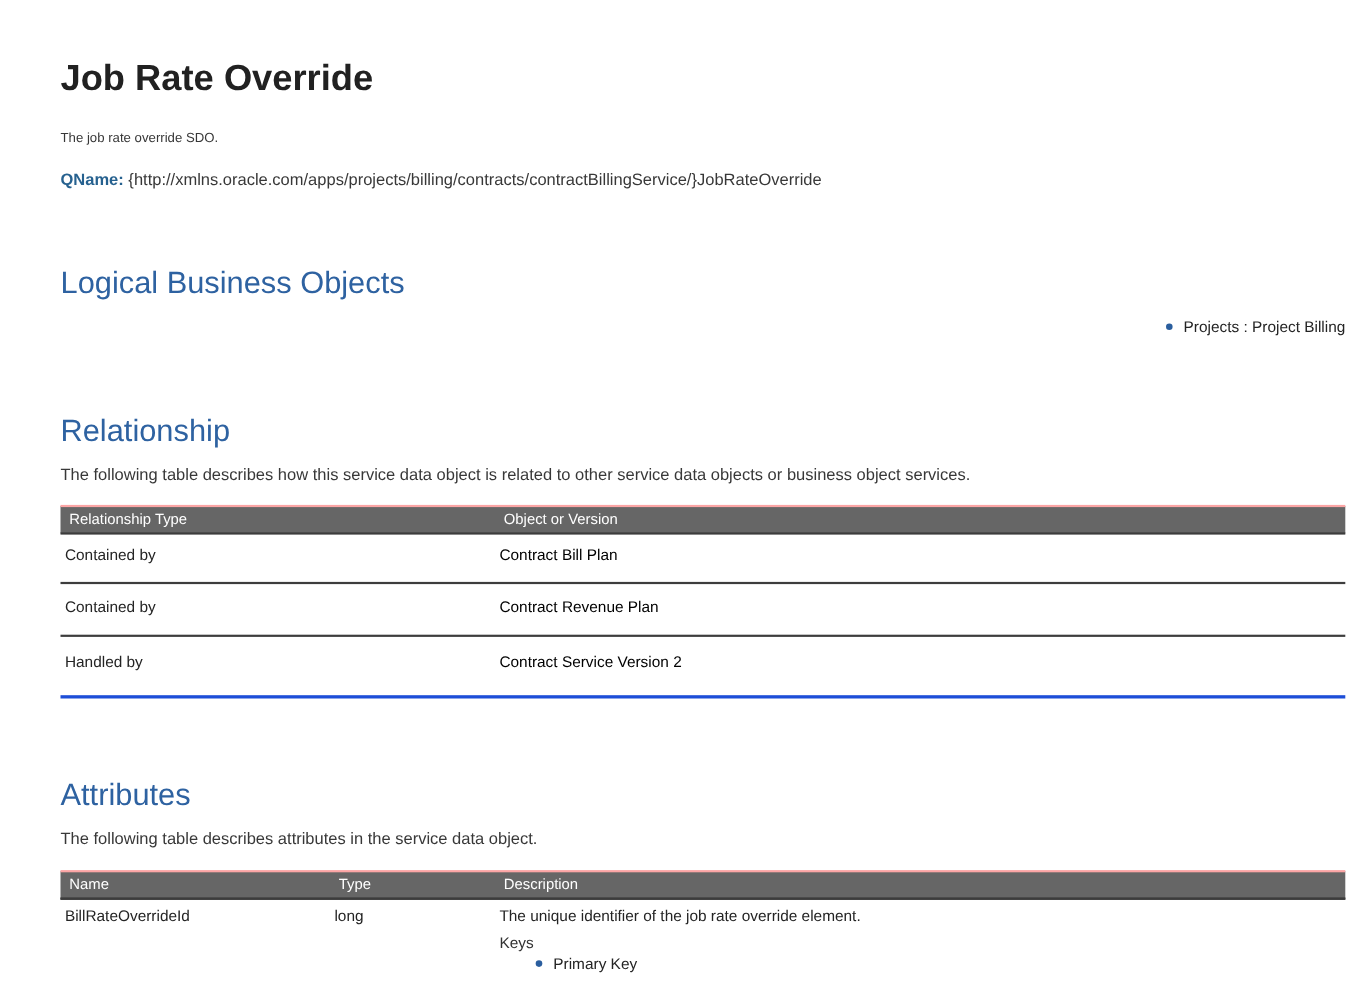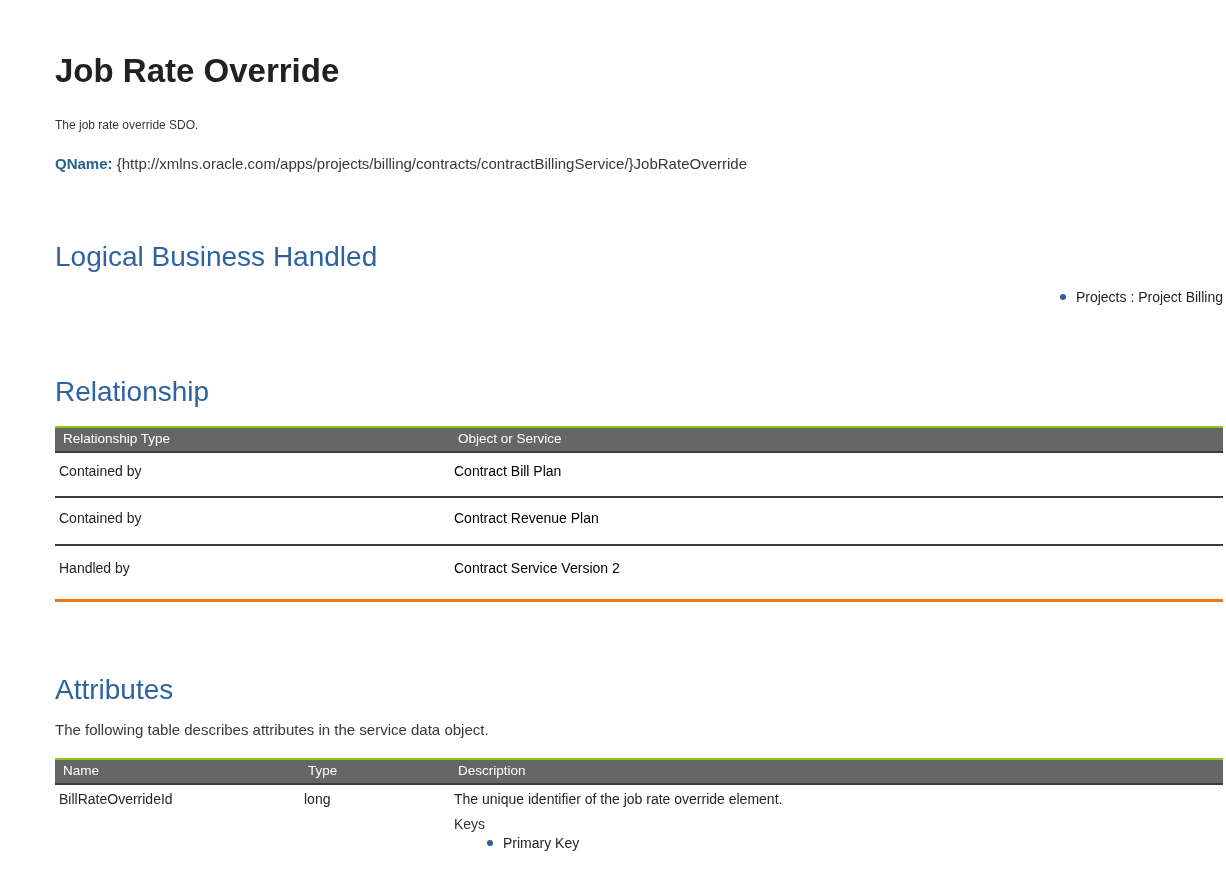--- a/index.html
+++ b/index.html
@@ -37,66 +37,67 @@
     background: #2A5E9E; vertical-align: 2px; margin-right: 10px;
   }
 
   table.doc-table { border-collapse: collapse; table-layout: fixed; width: 1168px; }
   table.rel  { margin-top: 18px; }
   table.attr { margin-top: 19px; }
   table.doc-table th {
     background: #666666; color: #ffffff; font-weight: 400;
     font-size: 13.5px; line-height: 14px; text-align: left;
     padding: 4px 8px 5px 8px;
-    border-top: 2px solid #84cc16; border-bottom: 2px solid #3c3c3c;
+    border-top: 2px solid #fca5a5; border-bottom: 2px solid #3c3c3c;
   }
   table.doc-table td {
     vertical-align: top; font-size: 14px; line-height: 16px;
     padding-left: 4px; padding-right: 8px; color: #242424;
   }
   tr.row-1 td { padding-top: 10px; padding-bottom: 17px; border-bottom: 2px solid #3d3d3d; }
   tr.row-2 td { padding-top: 12px; padding-bottom: 18px; border-bottom: 2px solid #3d3d3d; }
-  tr.row-3 td { padding-top: 14px; padding-bottom: 23px; border-bottom: 3px solid #f97316; }
+  tr.row-3 td { padding-top: 14px; padding-bottom: 23px; border-bottom: 3px solid #1d4ed8; }
   tr.attr-row td { padding-top: 6px; padding-bottom: 60px; }
 
   a.doc-link { color: #000000; text-decoration: none; cursor: pointer; }
 
   .keys-label { margin-top: 9px; font-size: 14px; color: #333333; }
   ul.keys { list-style: none; margin: 3px 0 0 0; padding: 0 0 0 33px; }
   ul.keys li { font-size: 14px; line-height: 16px; color: #242424; }
 </style>
 </head>
 <body>
 
 <div class="content">
 
   <h1 class="page-title">Job Rate Override</h1>
 
   <p class="desc">The job rate override SDO.</p>
 
   <p class="qname"><span class="qname-label">QName:</span> <span>{http://xmlns.oracle.com/apps/projects/billing/contracts/contractBillingService/}JobRateOverride</span></p>
 
-  <h2 class="section-heading" id="lbo-heading">Logical Business Handled</h2>
+  <h2 class="section-heading" id="lbo-heading">Logical Business Objects</h2>
 
   <ul class="dotlist">
     <li><span class="dot"></span><span>Projects : Project Billing</span></li>
   </ul>
 
   <h2 class="section-heading" id="rel-heading">Relationship</h2>
 
+  <p class="intro">The following table describes how this service data object is related to other service data objects or business object services.</p>
 
   <table class="doc-table rel">
     <colgroup>
         <col style="width:395px">
         <col>
       </colgroup>
     <thead>
       <tr>
         <th>Relationship Type</th>
-        <th>Object or Service</th>
+        <th>Object or Version</th>
       </tr>
     </thead>
     <tbody>
       <tr class="row-1">
         <td>Contained by</td>
         <td><a class="doc-link">Contract Bill Plan</a></td>
       </tr>
       <tr class="row-2">
         <td>Contained by</td>
         <td><a class="doc-link">Contract Revenue Plan</a></td>

